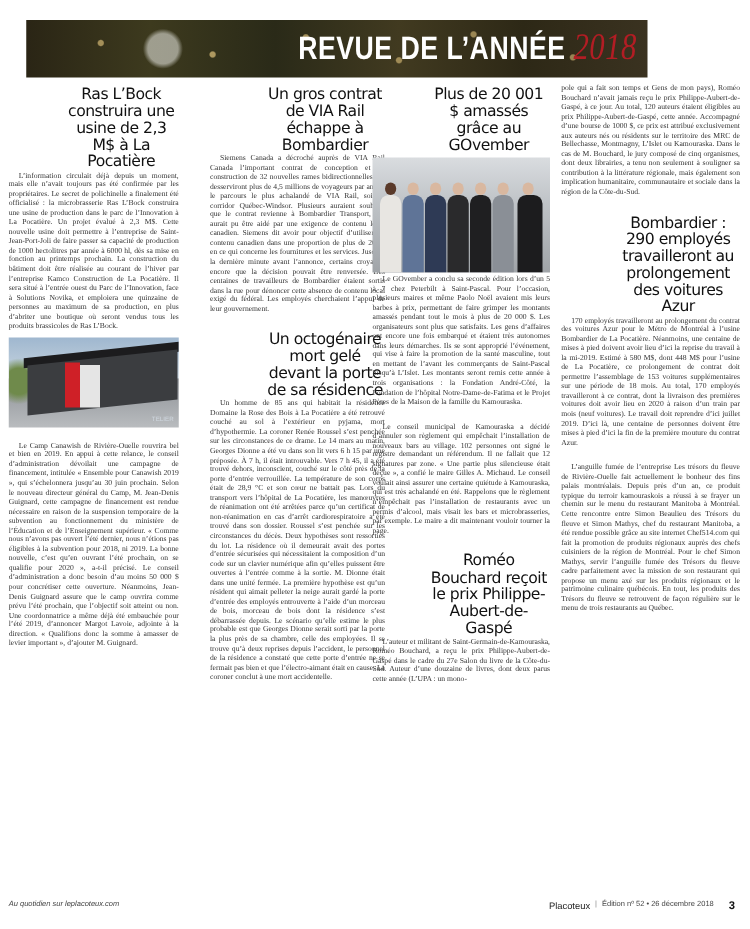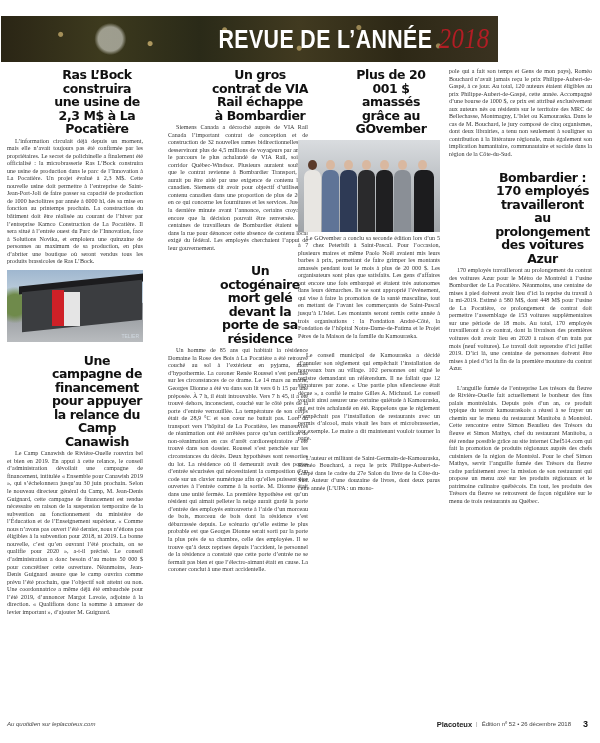--- a/index.html
+++ b/index.html
@@ -1,20 +1,20 @@
 <!DOCTYPE html>
 <html><head>
 <meta charset="utf-8">
 <style>
   * { box-sizing: border-box; margin: 0; padding: 0; }
   html, body { width: 600px; height: 743px; background: #ffffff; overflow: hidden; }
   body { position: relative; font-family: "Liberation Serif", "DejaVu Serif", serif; color: #222; }
 
   .banner {
-    position: absolute; left: 1px; top: 16px; width: 497px; height: 46px;
+    position: absolute; left: 21px; top: 16px; width: 497px; height: 46px;
     background:
       radial-gradient(circle at 12% 40%, rgba(255,220,140,0.55) 0 2px, transparent 3px),
       radial-gradient(circle at 30% 60%, rgba(255,220,140,0.6) 0 2px, transparent 3px),
       radial-gradient(circle at 45% 30%, rgba(255,220,140,0.55) 0 2px, transparent 3px),
       radial-gradient(circle at 60% 70%, rgba(255,220,140,0.5) 0 2px, transparent 3px),
       radial-gradient(circle at 72% 25%, rgba(255,220,140,0.5) 0 2px, transparent 3px),
       radial-gradient(circle at 88% 65%, rgba(255,220,140,0.5) 0 2px, transparent 3px),
       radial-gradient(circle at 22% 50%, rgba(200,200,190,0.7) 0 12px, transparent 16px),
       linear-gradient(90deg, #2a2515 0%, #3d3a1e 20%, #2a2a18 40%, #413a20 60%, #2d2816 80%, #3a3220 100%);
     overflow: hidden;
@@ -31,21 +31,21 @@
   }
 
   .col { position: absolute; top: 68px; }
   .c1 { left: 7px; width: 136px; }
   .c2 { left: 168px; width: 140px; }
   .c3 { left: 298px; width: 142px; }
   .c4 { left: 449px; width: 143px; }
 
   .headline {
     font-family: "DejaVu Sans", "Liberation Sans", sans-serif;
-    font-weight: bold; color: #111; text-align: center;
+    font-weight: normal; color: #111; text-align: center;
     font-size: 11.5px; line-height: 12.5px; letter-spacing: -0.4px;
     margin-bottom: 2px;
     margin-left: 44px;
   }
   .headline.big { font-size: 12.5px; line-height: 13.5px; }
   .body {
     font-size: 6.1px; line-height: 7.55px; text-align: justify; text-indent: 8px;
     color: #333; hyphens: auto;
   }
   .body.noindent { text-indent: 0; }
@@ -72,21 +72,21 @@
   .person .head { position: absolute; left: 4px; top: -10px; width: 9px; height: 10px; border-radius: 50%; background: #d9b8a0; }
 
   .footer-left {
     position: absolute; left: 7px; top: 721px;
     font-family: "Liberation Sans", "DejaVu Sans", sans-serif; font-style: italic; font-size: 6px; color: #444;
   }
   .footer-right {
     position: absolute; right: 12px; top: 719px; display: flex; align-items: center; gap: 4px;
     font-family: "Liberation Sans", "DejaVu Sans", sans-serif; font-size: 6px; color: #444;
   }
-  .footer-brand { font-weight: bold; font-size: 7.5px; color: #222; }
+  .footer-brand { font-weight: normal; font-size: 7.5px; color: #222; }
   .footer-sep { color: #888; }
   .footer-page { font-weight: bold; font-size: 9px; color: #111; margin-left: 8px; }
 </style>
 </head>
 <body>
 
 <div class="banner">
   <div class="banner-title">
     <span>REVUE DE L’ANNÉE</span>
     <span class="banner-year">2018</span>
@@ -101,21 +101,20 @@
       <div class="bldg-tree"></div>
       <div class="bldg-roof"></div>
       <div class="bldg-body"></div>
       <div class="bldg-red"></div>
       <div class="bldg-white"></div>
       <span class="bldg-logo">TELIER</span>
     </div>
   </article>
   <div class="gap"></div>
   <article>
-    <h2 class="headline big">Une campagne de financement pour appuyer la relance du Camp Canawish</h2>
     <p class="body">Le Camp Canawish de Rivière-Ouelle rouvrira bel et bien en 2019. En appui à cette relance, le conseil d’administration dévoilait une campagne de financement, intitulée « Ensemble pour Canawish 2019 », qui s’échelonnera jusqu’au 30 juin prochain. Selon le nouveau directeur général du Camp, M. Jean-Denis Guignard, cette campagne de financement est rendue nécessaire en raison de la suspension temporaire de la subvention au fonctionnement du ministère de l’Éducation et de l’Enseignement supérieur. « Comme nous n’avons pas ouvert l’été dernier, nous n’étions pas éligibles à la subvention pour 2018, ni 2019. La bonne nouvelle, c’est qu’en ouvrant l’été prochain, on se qualifie pour 2020 », a-t-il précisé. Le conseil d’administration a donc besoin d’au moins 50 000 $ pour concrétiser cette ouverture. Néanmoins, Jean-Denis Guignard assure que le camp ouvrira comme prévu l’été prochain, que l’objectif soit atteint ou non. Une coordonnatrice a même déjà été embauchée pour l’été 2019, d’annoncer Margot Lavoie, adjointe à la direction. « Qualifions donc la somme à amasser de levier important », d’ajouter M. Guignard.</p>
   </article>
 </div>
 
 <div class="col c2">
   <article>
     <h2 class="headline big">Un gros contrat de VIA Rail échappe à Bombardier</h2>
     <p class="body">Siemens Canada a décroché auprès de VIA Rail Canada l’important contrat de conception et de construction de 32 nouvelles rames bidirectionnelles qui desserviront plus de 4,5 millions de voyageurs par an sur le parcours le plus achalandé de VIA Rail, soit le corridor Québec-Windsor. Plusieurs auraient souhaité que le contrat revienne à Bombardier Transport, qui aurait pu être aidé par une exigence de contenu local canadien. Siemens dit avoir pour objectif d’utiliser du contenu canadien dans une proportion de plus de 20 % en ce qui concerne les fournitures et les services. Jusqu’à la dernière minute avant l’annonce, certains croyaient encore que la décision pouvait être renversée. Des centaines de travailleurs de Bombardier étaient sortis dans la rue pour dénoncer cette absence de contenu local exigé du fédéral. Les employés cherchaient l’appui de leur gouvernement.</p>
   </article>
   <div class="gap"></div>
@@ -152,29 +151,30 @@
         </div>
     </div>
     <p class="body">Le GOvember a conclu sa seconde édition lors d’un 5 à 7 chez Peterbilt à Saint-Pascal. Pour l’occasion, plusieurs maires et même Paolo Noël avaient mis leurs barbes à prix, permettant de faire grimper les montants amassés pendant tout le mois à plus de 20 000 $. Les organisateurs sont plus que satisfaits. Les gens d’affaires ont encore une fois embarqué et étaient très autonomes dans leurs démarches. Ils se sont approprié l’événement, qui vise à faire la promotion de la santé masculine, tout en mettant de l’avant les commerçants de Saint-Pascal jusqu’à L’Islet. Les montants seront remis cette année à trois organisations : la Fondation André-Côté, la Fondation de l’hôpital Notre-Dame-de-Fatima et le Projet Pères de la Maison de la famille du Kamouraska.</p>
   </article>
   <div class="gap"></div>
   <article>
     <p class="body">Le conseil municipal de Kamouraska a décidé d’annuler son règlement qui empêchait l’installation de nouveaux bars au village. 102 personnes ont signé le registre demandant un référendum. Il ne fallait que 12 signatures par zone. « Une partie plus silencieuse était déçue », a confié le maire Gilles A. Michaud. Le conseil voulait ainsi assurer une certaine quiétude à Kamouraska, qui est très achalandé en été. Rappelons que le règlement n’empêchait pas l’installation de restaurants avec un permis d’alcool, mais visait les bars et microbrasseries, par exemple. Le maire a dit maintenant vouloir tourner la page.</p>
   </article>
   <div class="gap"></div>
   <article>
+    <h2 class="headline big">Roméo Bouchard reçoit le prix Philippe-Aubert-de-Gaspé</h2>
     <p class="body">L’auteur et militant de Saint-Germain-de-Kamouraska, Roméo Bouchard, a reçu le prix Philippe-Aubert-de-Gaspé dans le cadre du 27e Salon du livre de la Côte-du-Sud. Auteur d’une douzaine de livres, dont deux parus cette année (L’UPA : un mono-</p>
   </article>
 </div>
 
 <div class="col c4">
   <p class="body noindent">pole qui a fait son temps et Gens de mon pays), Roméo Bouchard n’avait jamais reçu le prix Philippe-Aubert-de-Gaspé, à ce jour. Au total, 120 auteurs étaient éligibles au prix Philippe-Aubert-de-Gaspé, cette année. Accompagné d’une bourse de 1000 $, ce prix est attribué exclusivement aux auteurs nés ou résidents sur le territoire des MRC de Bellechasse, Montmagny, L’Islet ou Kamouraska. Dans le cas de M. Bouchard, le jury composé de cinq organismes, dont deux librairies, a tenu non seulement à souligner sa contribution à la littérature régionale, mais également son implication humanitaire, communautaire et sociale dans la région de la Côte-du-Sud.</p>
   <div class="gap"></div>
   <article>
-    <h2 class="headline big">Bombardier : 170 employés travailleront au prolongement des voitures Azur</h2>
+    <h2 class="headline big">Bombardier : 290 employés travailleront au prolongement des voitures Azur</h2>
     <p class="body">170 employés travailleront au prolongement du contrat des voitures Azur pour le Métro de Montréal à l’usine Bombardier de La Pocatière. Néanmoins, une centaine de mises à pied doivent avoir lieu d’ici la reprise du travail à la mi-2019. Estimé à 580 M$, dont 448 M$ pour l’usine de La Pocatière, ce prolongement de contrat doit permettre l’assemblage de 153 voitures supplémentaires sur une période de 18 mois. Au total, 170 employés travailleront à ce contrat, dont la livraison des premières voitures doit avoir lieu en 2020 à raison d’un train par mois (neuf voitures). Le travail doit reprendre d’ici juillet 2019. D’ici là, une centaine de personnes doivent être mises à pied d’ici la fin de la première mouture du contrat Azur.</p>
   </article>
   <div class="gap"></div>
   <article>
     <p class="body">L’anguille fumée de l’entreprise Les trésors du fleuve de Rivière-Ouelle fait actuellement le bonheur des fins palais montréalais. Depuis près d’un an, ce produit typique du terroir kamouraskois a réussi à se frayer un chemin sur le menu du restaurant Manitoba à Montréal. Cette rencontre entre Simon Beaulieu des Trésors du fleuve et Simon Mathys, chef du restaurant Manitoba, a été rendue possible grâce au site internet Chef514.com qui fait la promotion de produits régionaux auprès des chefs cuisiniers de la région de Montréal. Pour le chef Simon Mathys, servir l’anguille fumée des Trésors du fleuve cadre parfaitement avec la mission de son restaurant qui propose un menu axé sur les produits régionaux et le patrimoine culinaire québécois. En tout, les produits des Trésors du fleuve se retrouvent de façon régulière sur le menu de trois restaurants au Québec.</p>
   </article>
 </div>
 
 <div class="footer-left">Au quotidien sur leplacoteux.com</div>
 <div class="footer-right">

